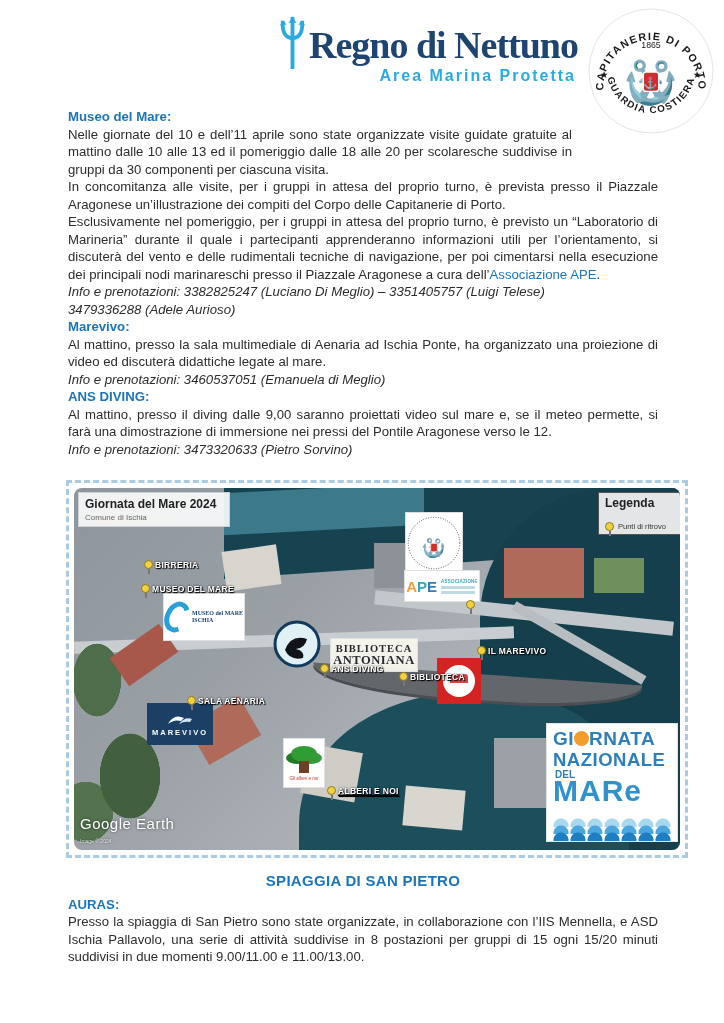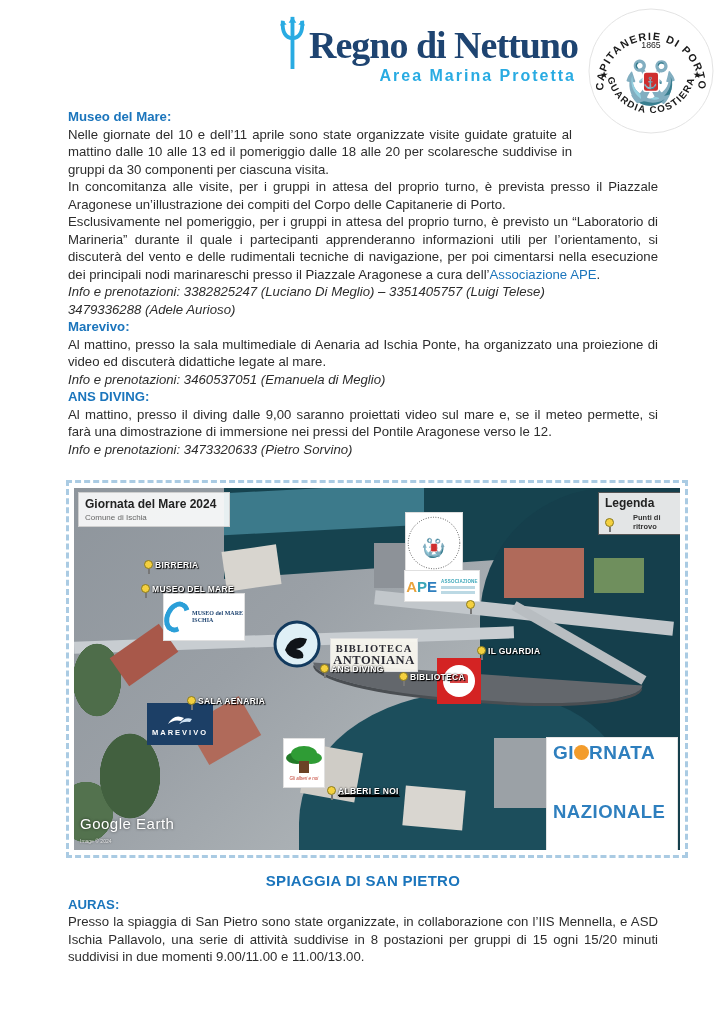--- a/index.html
+++ b/index.html
@@ -21,41 +21,41 @@
 
   
   .doc { position:absolute; left:68px; top:108px; width:590px; font-size:13.2px; line-height:17.5px; color:#2d2d2d; text-align:justify; }
   .h-blue { color:#1b75bc; font-weight:bold; text-align:left; }
   .wrap-spacer { float:right; width:86px; height:18px; }
   .info { font-style:italic; text-align:left; }
   .link-blue { color:#1b75bc; }
 
   
   .map-wrap { position:absolute; left:66px; top:480px; width:622px; height:378px; border:3px dashed #aacbe3; background:#fff; padding:5px; }
-  .map { position:relative; width:100%; height:100%; overflow:hidden; background:linear-gradient(135deg,#8e959c 0%,#9aa0a6 35%,#aab0b4 60%,#9aa0a6 100%); }
+  .map { position:relative; width:100%; height:100%; overflow:hidden; background:linear-gradient(135deg,#8e959c 0%,#9aa0a6 35%,#aab0b4 60%,#9aa0a6 100%);border-radius:8px; }
 
   .sea { position:absolute; background:#1a4a59; }
   .sea-top { left:150px; top:-30px; right:0; height:105px; transform:skewY(-4deg); background:#16434f; }
   .sea-right { right:-60px; top:0; width:260px; height:120%; border-radius:130px 0 0 160px; background:#153f4c; }
   .sea-bay { left:225px; top:205px; width:330px; height:260px; border-radius:50% 40% 0 0; background:#1c4e5c; }
   .harbor { position:absolute; left:150px; top:0; width:200px; height:42px; background:#3c7a8b; transform:skewY(-3deg); }
   .breakwater { position:absolute; left:238px; top:186px; width:330px; height:26px; background:#63676c; border-radius:0 0 45% 45%/0 0 100% 100%; transform:rotate(4deg); box-shadow:0 3px 0 #4a4e52; }
   .pier { position:absolute; left:300px; top:118px; width:300px; height:14px; background:#c2c7cb; transform:rotate(6deg); }
   .pier2 { position:absolute; left:430px; top:150px; width:150px; height:10px; background:#b8bdc1; transform:rotate(30deg); }
   .road { position:absolute; left:0; top:146px; width:440px; height:12px; background:#c8cdd1; transform:rotate(-2deg); }
   .greens { position:absolute; left:-10px; top:120px; width:110px; height:240px; background:radial-gradient(40px 60px at 30% 30%,#4e6d4a 60%,transparent 61%),radial-gradient(50px 70px at 60% 70%,#42603f 60%,transparent 61%),radial-gradient(45px 50px at 20% 85%,#53724e 60%,transparent 61%); }
   .bld { position:absolute; }
 
   .map-titlebox { position:absolute; left:4px; top:4px; width:152px; padding:4px 6px; background:rgba(255,255,255,.88); border:1px solid #cfcfcf; }
   .map-titlebox .t1 { font-size:12px; font-weight:bold; color:#222; }
   .map-titlebox .t2 { font-size:8px; color:#666; margin-top:2px; }
 
   .legend { position:absolute; left:524px; top:4px; width:92px; padding:3px 6px; background:rgba(238,238,238,.95); border:1px solid #555; }
   .legend .lt { font-size:12px; font-weight:bold; color:#222; }
-  .legend .li { display:flex; align-items:center; gap:19px; margin-top:3px; font-size:7.5px; color:#333;font-weight:bold; }
+  .legend .li { display:flex; align-items:center; gap:4px; margin-top:12px; font-size:7.5px; color:#333; }
 
   .pin { position:absolute; display:flex; align-items:flex-start; gap:2px;padding-left:44px; }
   .pin-dot { width:9px; height:9px; background:#f4d03f; border:1px solid #8a7a1e; border-radius:50%; position:relative; flex:0 0 auto; }
   .pin-dot::after { content:""; position:absolute; left:3px; top:8px; width:2px; height:5px; background:#777; }
   .pin-label { font-size:8.5px; font-weight:bold; color:#fff; text-shadow:0 0 2px #000,1px 1px 1px #000; white-space:nowrap; letter-spacing:.3px; }
 
   .logo-box { position:absolute; background:#fff; border:1px solid #e0e0e0; display:flex; align-items:center; justify-content:center; }
   .museo-logo { width:82px; height:48px; gap:3px; }
   .museo-arc { width:24px; height:32px; border:5px solid #2b9fd8; border-radius:50%; border-right-color:transparent; transform:rotate(25deg); flex:0 0 auto; }
   .museo-txt { font-size:6px; font-weight:bold; color:#1e4471; line-height:7px; font-family:"Liberation Serif", serif; }
@@ -269,28 +269,28 @@
       <div class="pin" style="left:69px;top:208px;">
           <span class="pin-dot"></span>
           <span class="pin-label">SALA AENARIA</span>
         </div>
       <div class="pin" style="left:209px;top:298px;text-decoration:underline;">
           <span class="pin-dot"></span>
           <span class="pin-label">ALBERI E NOI</span>
         </div>
       <div class="pin" style="left:359px;top:158px;">
           <span class="pin-dot"></span>
-          <span class="pin-label">IL GUARDIA</span>
+          <span class="pin-label">IL MAREVIVO</span>
         </div>
       <div class="pin" style="left:348px;top:112px;">
           <span class="pin-dot"></span>
           <span class="pin-label"></span>
         </div>
 
-      <div class="gnm" style="left:472px;top:249px;gap:38px;">
+      <div class="gnm" style="left:472px;top:235px;">
         <div class="g1"><span>GI</span><span class="gdot"></span><span>RNATA</span></div>
         <div class="g2">NAZIONALE</div>
         <div class="g3">DEL</div>
         <div class="g4">MARe</div>
         <div class="waves">
           <div class="wave w1"></div>
             <div class="wave w2"></div>
             <div class="wave w3"></div>
         </div>
       </div>

